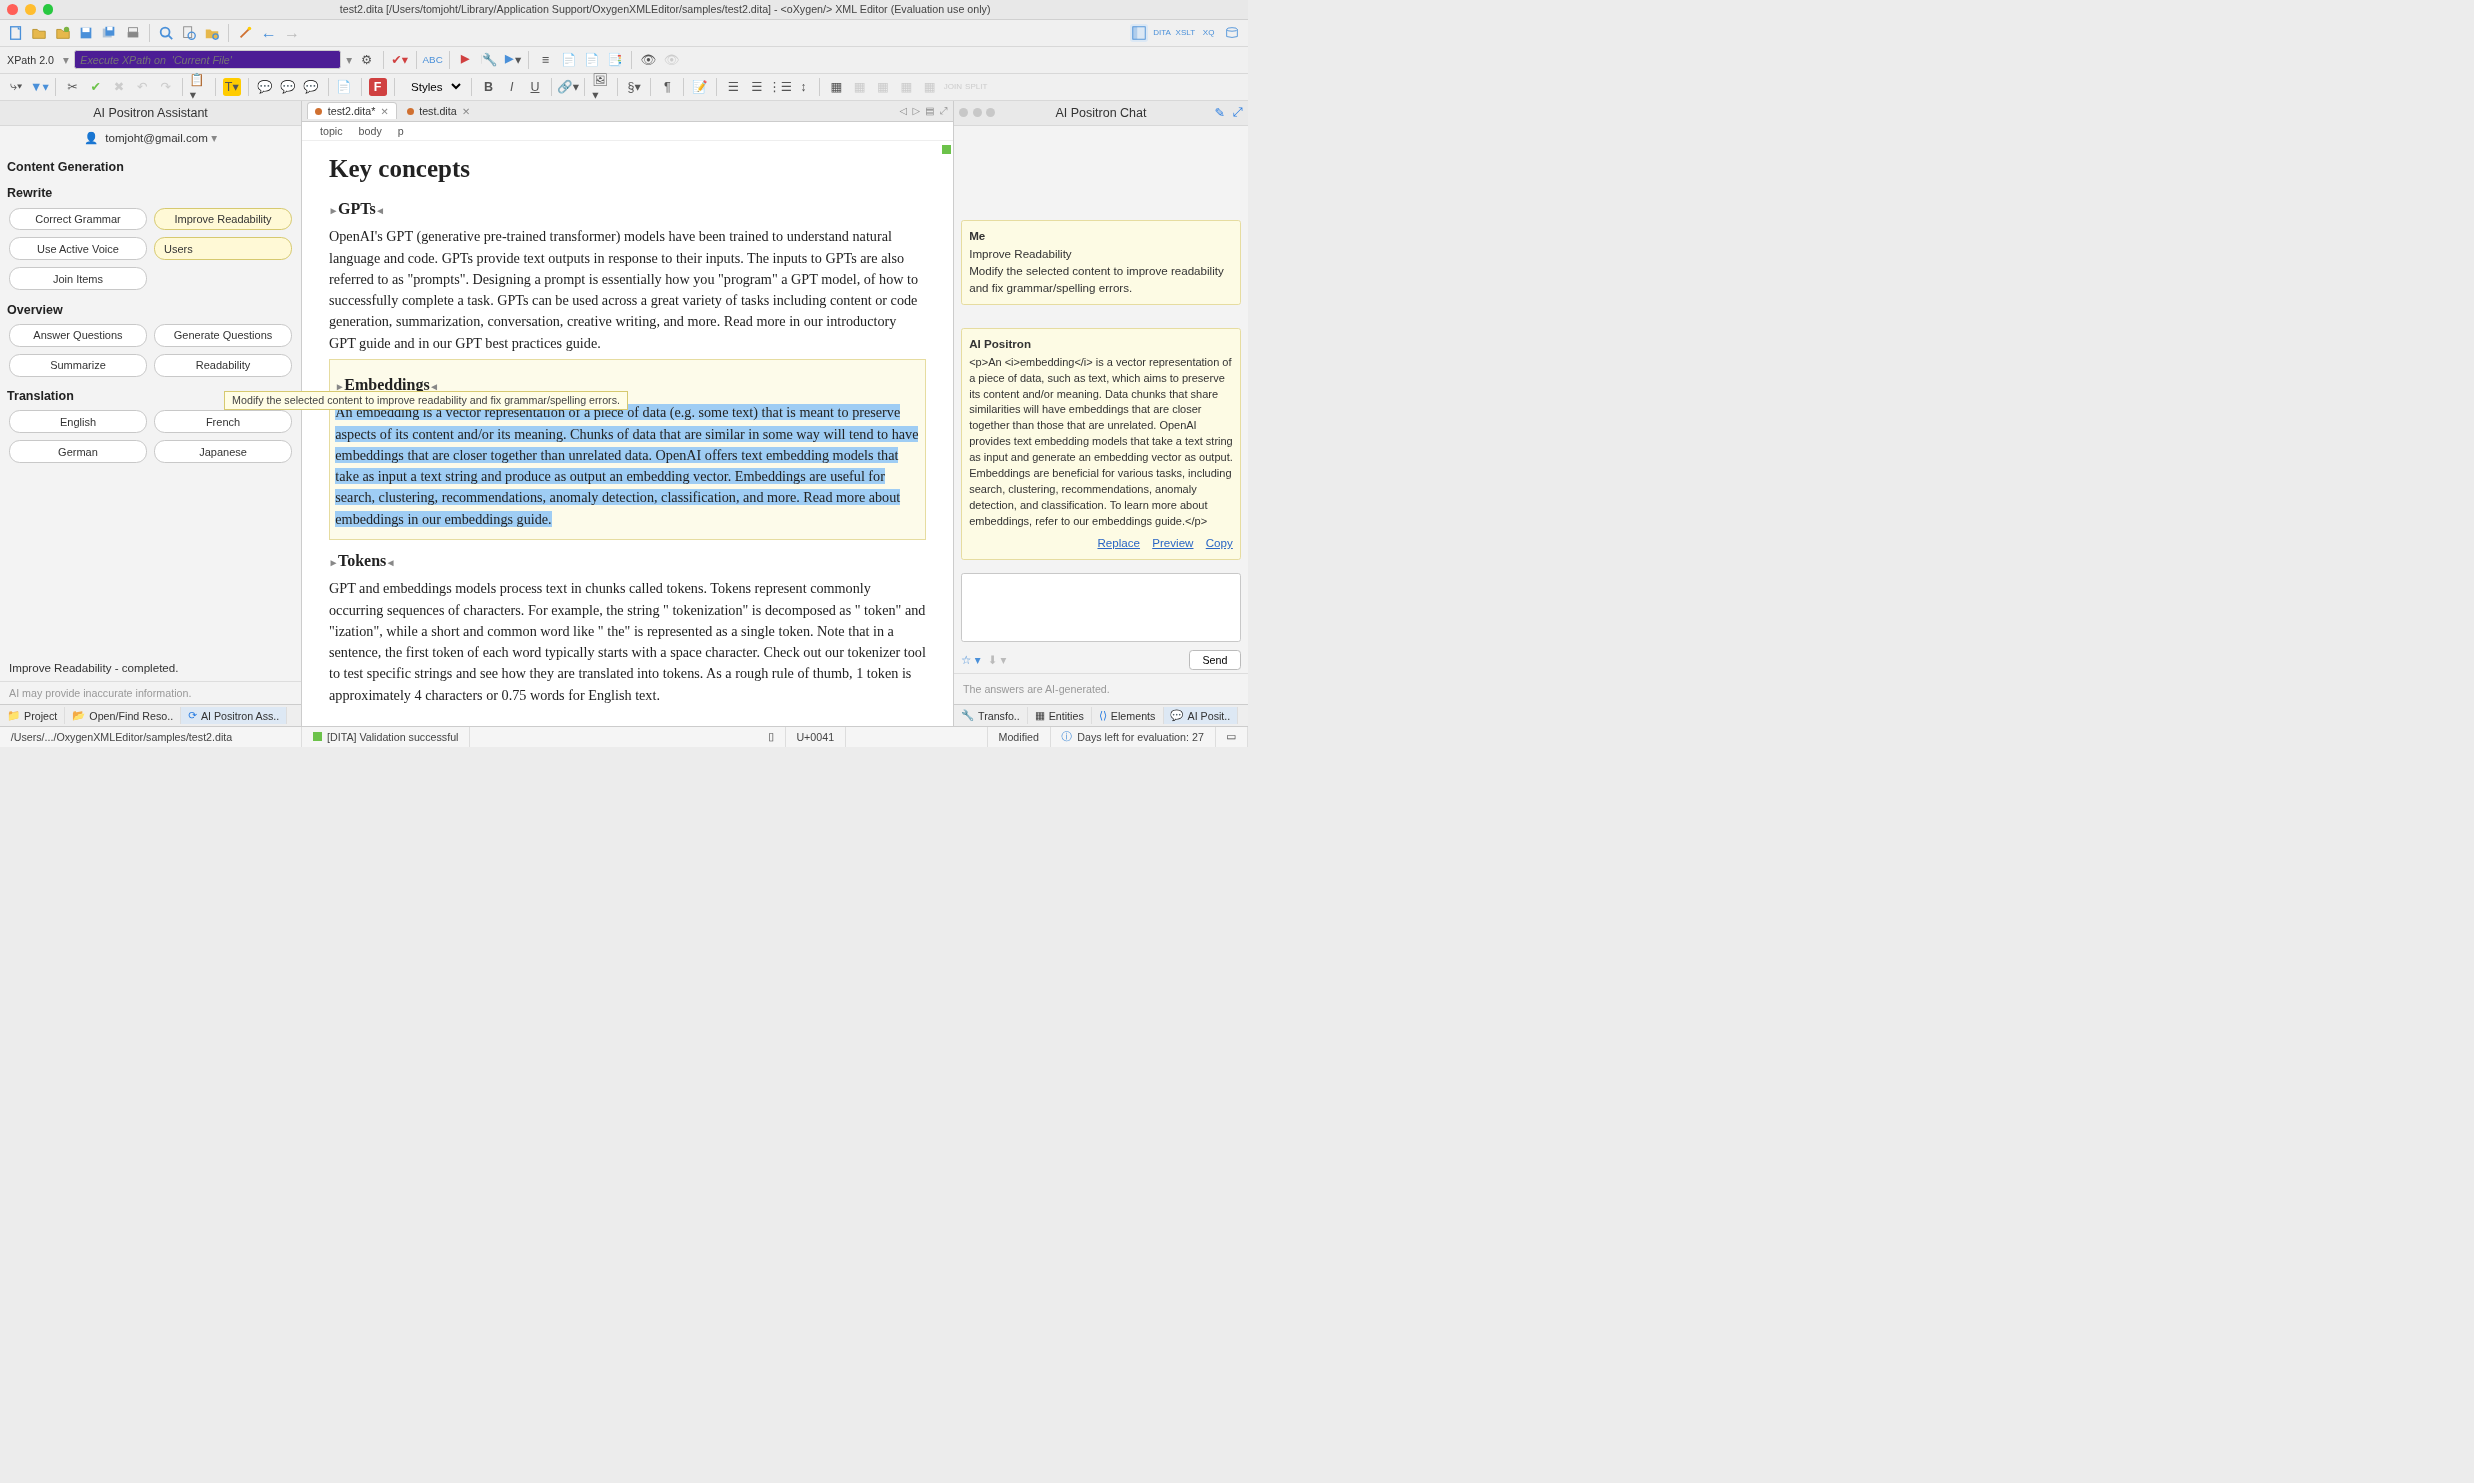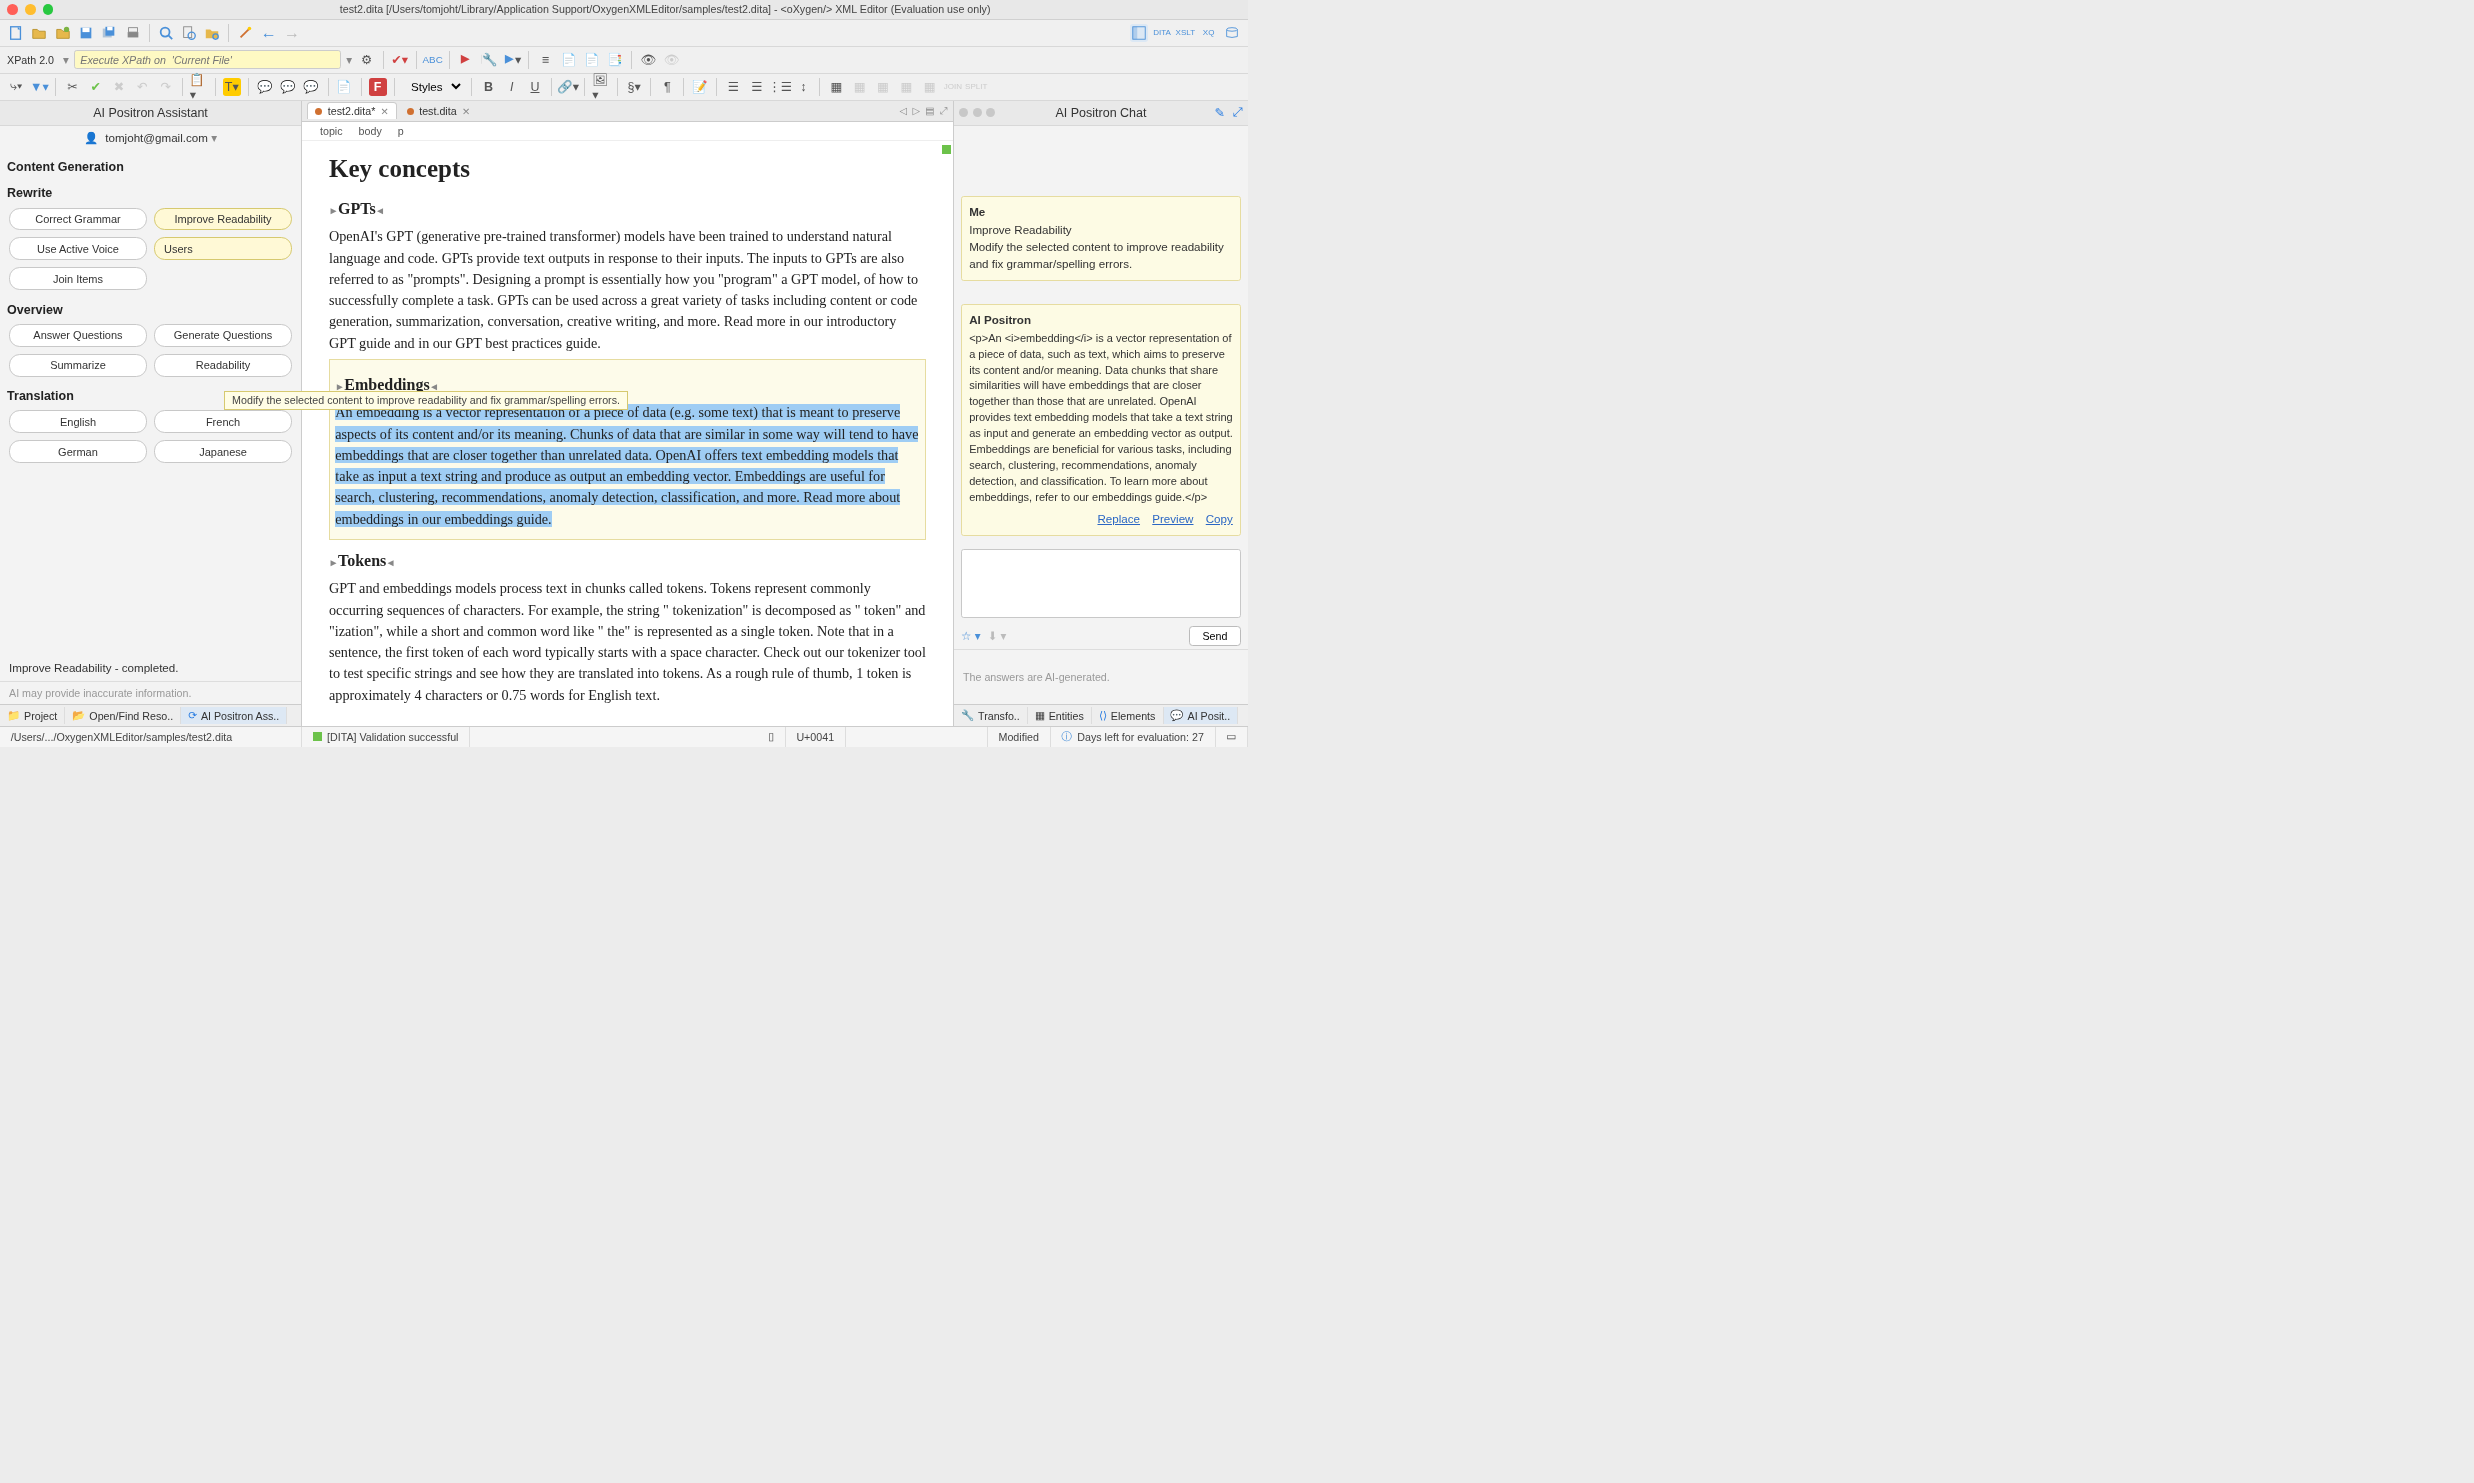--- a/index.html
+++ b/index.html
@@ -10,21 +10,21 @@
   .traffic { display: flex; gap: 7.1px; }
   .dot { width: 10.7px; height: 10.7px; border-radius: 50%; }
   .dot.red { background:#ff5f57;} .dot.yellow{background:#ffbd2e;} .dot.green{background:#28c840;}
   .titlebar .title { flex:1; text-align:center; font-size:10.7px; color:#444;padding-left:36px; }
 
   
   .toolbar { display:flex; align-items:center; gap:5.3px; padding:2.7px 7.1px; background:#f0f0f0; border-bottom:0.9px solid #d8d8d8; height:27px;}
   .toolbar .tb-icon { width:18px; height:18px; display:flex; align-items:center; justify-content:center; color:#555; font-size:12.5px; border-radius:2.7px; }
   .sep { width:0.9px; height:18px; background:#ccc; margin:0 1.8px; }
   .xpath-label { font-size:10.7px; color:#333; margin-right:3.6px;}
-  .xpath-input { flex:0 0 267px; height:19.6px; border:0.9px solid #ccc; background:#fef9c3; padding:0 5.3px; font-style:italic; color:#888; font-size:10.7px; border-radius:2.7px;}
+  .xpath-input { flex:0 0 267px; height:19.6px; border:0.9px solid #ccc; background:#4c1d95; padding:0 5.3px; font-style:italic; color:#888; font-size:10.7px; border-radius:2.7px;}
   .styles-combo { border:none; background:transparent; font-size:11.6px; padding:1.8px 5.3px;}
   .spacer{flex:1;}
 
   
   .main { flex:1; display:flex; min-height:0; }
 
   
   .left { width:302px; background:#f3f3f3; border-right:0.9px solid #ccc; display:flex; flex-direction:column; }
   .panel-title { text-align:center; font-size:12.5px; padding:5.3px 0; color:#333; background:#e9e9e9; border-bottom:0.9px solid #d8d8d8;}
   .user-row { text-align:center; padding:5.3px 0; font-size:11.6px; color:#333; }
@@ -67,21 +67,21 @@
   .traffic-small { position:absolute; left:5.3px; display:flex; gap:4.4px;}
   .traffic-small .sd{width:9px;height:9px;border-radius:50%;background:#c8c8c8;}
   .chat-body { flex:1; overflow:auto; padding:7.1px; display:flex; flex-direction:column; gap:23px;justify-content:flex-end;}
   .msg { background:#fdfbe4; border:0.9px solid #e6dca0; border-radius:2.7px; padding:7.1px; font-size:11.6px; line-height:1.45; }
   .msg .who { font-weight:700; margin-bottom:1.8px;}
   .msg .actions { text-align:right; margin-top:5.3px;}
   .msg .actions a { color:#2a66c4; text-decoration:underline; margin-left:9px; cursor:pointer; font-size:11.6px;}
   .chat-input { margin:5.3px 7.1px; height:69px; background:#fff; border:0.9px solid #c8c8c8; border-radius:2.7px;}
   .chat-actions { display:flex; align-items:center; padding:3.6px 7.1px 3.6px 7.1px; gap:7.1px;}
   .chat-actions .send { margin-left:auto; padding:2.7px 12.5px; border:0.9px solid #bbb; background:#fff; border-radius:3.6px; font-size:10.7px;}
-  .right-disclaimer { padding:21px 9px; font-size:10.7px; color:#999; border-top:0.9px solid #ddd;}
+  .right-disclaimer { padding:9px 9px; font-size:10.7px; color:#999; border-top:0.9px solid #ddd;}
 
   
   .views-bar { height:21.3px; background:#eee; border-top:0.9px solid #ccc; display:flex; align-items:center;}
   .views-bar .vtab { display:flex; align-items:center; gap:3.6px; padding:1.8px 7.1px; font-size:10.7px; color:#333; border-right:0.9px solid #ddd;}
   .views-bar .vtab.active { background:#dde8f4;}
   .views-bar .vicon{ font-size:10.7px;}
   .views-bar.rightside { justify-content:flex-start; }
 
   .statusbar { height:21.3px; background:#f5f5f5; border-top:0.9px solid #ccc; display:flex; align-items:center; font-size:10.7px; color:#444;}
   .statusbar .seg { padding:0 10.7px; border-right:0.9px solid #ddd; height:100%; display:flex; align-items:center; gap:5.3px;}

